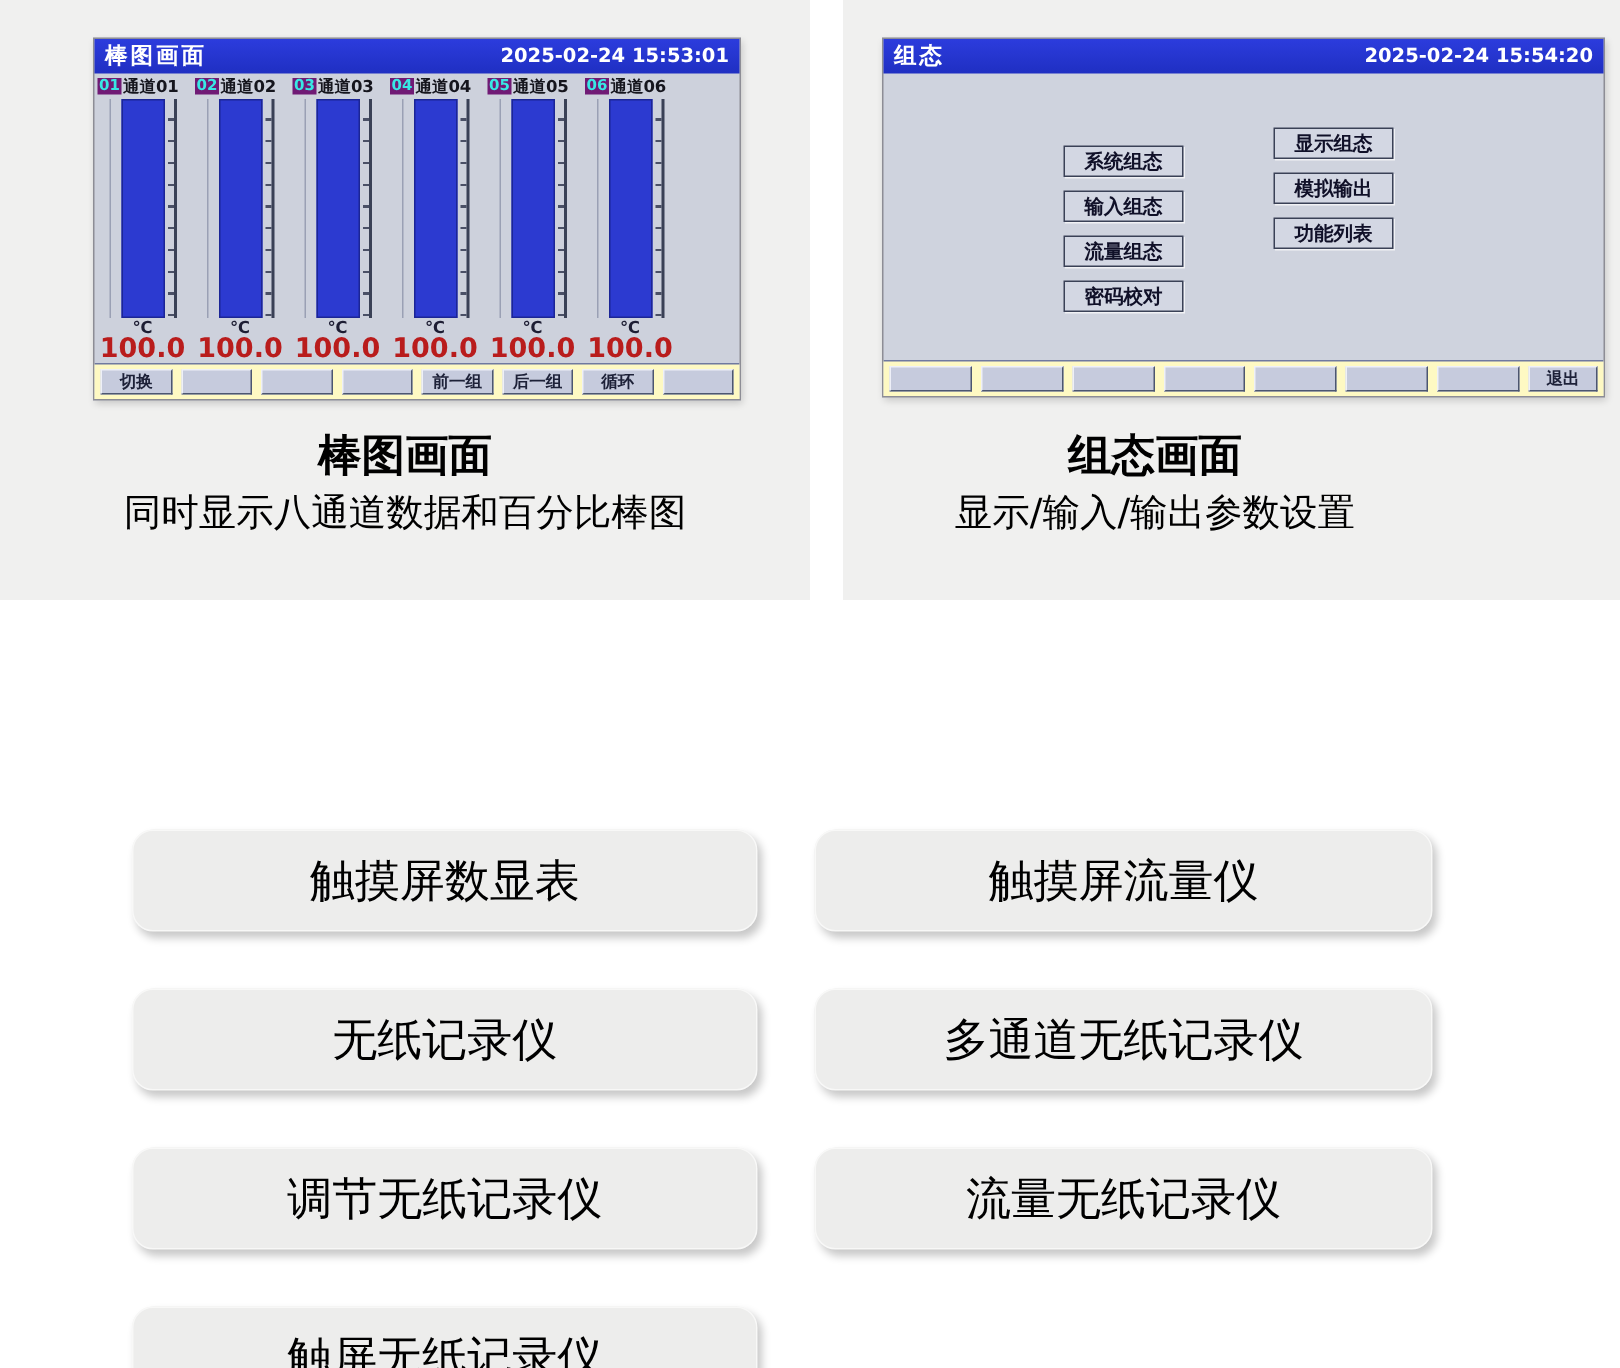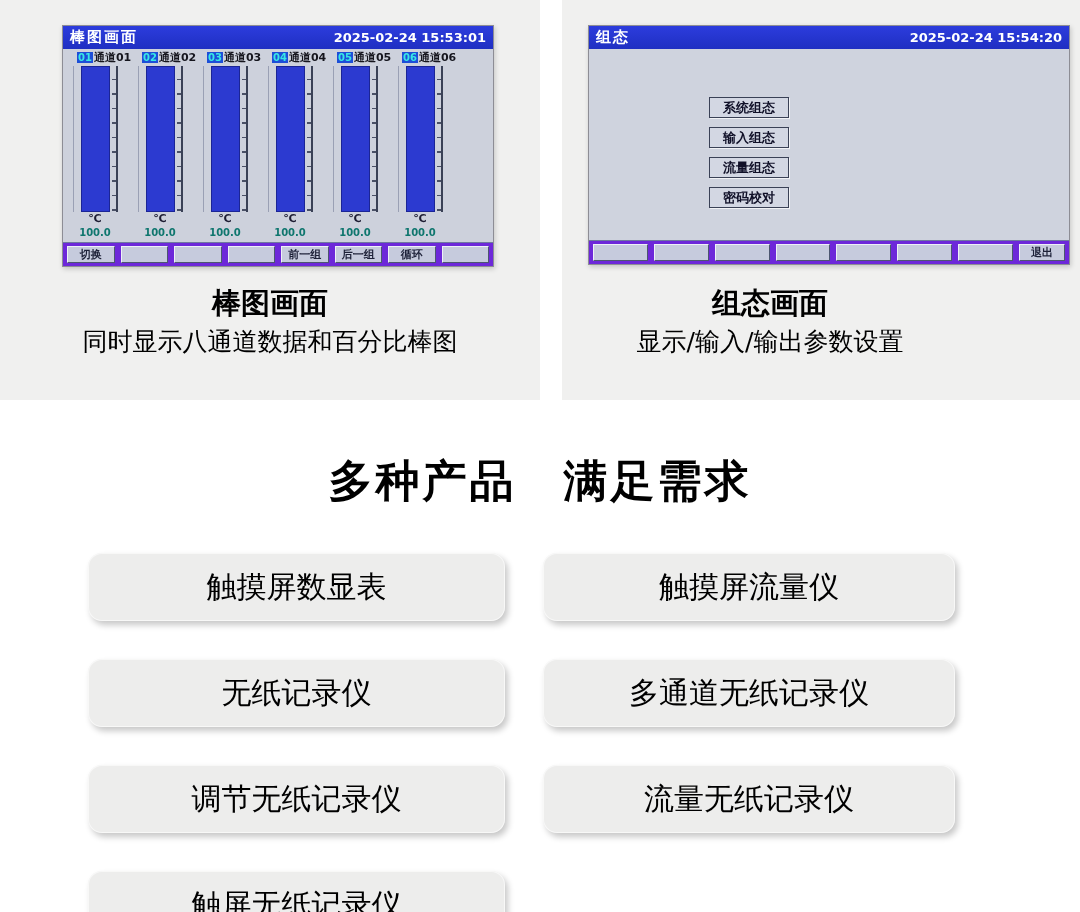--- a/index.html
+++ b/index.html
@@ -22,31 +22,31 @@
               padding:0 7px; }
   .titlebar .t-title { font-size:15px; font-weight:bold; letter-spacing:2px; }
   .titlebar .t-time  { font-size:13px; font-weight:bold; }
 
   
   .body-left { position:relative; height:195px; }
   .channels { display:flex; gap:5px; padding:1px 0 0 2px; }
   .channel { width:60px; display:flex; flex-direction:column; align-items:center; }
   .ch-label { align-self:flex-start; display:flex; align-items:center; white-space:nowrap;
               font-size:11px; font-weight:bold; color:#15151d; height:15px; }
-  .ch-num { background:#1d4ed8; color:#38e8e4; font-size:10px; padding:0 1px; margin-right:1px;margin-left:12px; }
+  .ch-num { background:#701a75; color:#38e8e4; font-size:10px; padding:0 1px; margin-right:1px; }
   .bar-frame { margin-top:1px; height:146px; display:flex; align-items:stretch;
                border-left:1px solid #9aa0b4; padding-left:7px; }
   .bar { width:29px; background:#2c3ad0; border:1px solid #1b2596; }
   .ruler { width:6px; margin-left:2px; border-right:2px solid #3a4156;
            background:repeating-linear-gradient(to bottom, transparent 0 13px, #4a5066 13px 14.5px); }
   .ch-unit  { font-size:11px; font-weight:bold; color:#1d1d33; margin-top:1px; line-height:11px; }
-  .ch-value { font-size:10px; font-weight:bold; color:#0f766e; line-height:17px; }
-
-  
-  .toolbar { position:absolute; left:0; right:0; bottom:0; height:24px; background:#6d28d9;
+  .ch-value { font-size:18px; font-weight:bold; color:#b91c1c; line-height:17px; }
+
+  
+  .toolbar { position:absolute; left:0; right:0; bottom:0; height:24px; background:#fef9c3;
              border-top:1px solid #6f79a0; display:flex; align-items:center; gap:6px; padding:0 4px; }
   .tb-btn { flex:1; height:17px; background:#c6cbdd;
             border-top:1px solid #eef0f8; border-left:1px solid #eef0f8;
             border-right:1px solid #4c5670; border-bottom:1px solid #4c5670;
             font-size:11px; font-weight:bold; color:#1d2138;
             display:flex; align-items:center; justify-content:center; white-space:nowrap; }
   .tb-btn.exit { flex:0 0 46px; }
 
   
   .body-right { position:relative; height:193px; }
@@ -190,20 +190,25 @@
       <span class="t-title">组态</span>
       <span class="t-time">2025-02-24 15:54:20</span>
     </div>
     <div class="body-right">
       <div class="menu-col col-a">
         <div class="menu-btn">系统组态</div>
         <div class="menu-btn">输入组态</div>
         <div class="menu-btn">流量组态</div>
         <div class="menu-btn">密码校对</div>
       </div>
+      <div class="menu-col col-b">
+        <div class="menu-btn">显示组态</div>
+        <div class="menu-btn">模拟输出</div>
+        <div class="menu-btn">功能列表</div>
+      </div>
     </div>
     <div class="toolbar">
       <div class="tb-btn"></div>
       <div class="tb-btn"></div>
       <div class="tb-btn"></div>
       <div class="tb-btn"></div>
       <div class="tb-btn"></div>
       <div class="tb-btn"></div>
       <div class="tb-btn"></div>
       <div class="tb-btn exit">退出</div>
@@ -212,21 +217,20 @@
 
   <div class="caption caption-l">
     <div class="cap-title">棒图画面</div>
     <div class="cap-sub">同时显示八通道数据和百分比棒图</div>
   </div>
   <div class="caption caption-r">
     <div class="cap-title">组态画面</div>
     <div class="cap-sub">显示/输入/输出参数设置</div>
   </div>
 
-  <div class="heading">多种产品　满足需求</div>
 
   <div class="products">
     <div class="product-btn">触摸屏数显表</div>
     <div class="product-btn">触摸屏流量仪</div>
     <div class="product-btn">无纸记录仪</div>
     <div class="product-btn">多通道无纸记录仪</div>
     <div class="product-btn">调节无纸记录仪</div>
     <div class="product-btn">流量无纸记录仪</div>
     <div class="product-btn">触屏无纸记录仪</div>
   </div>

